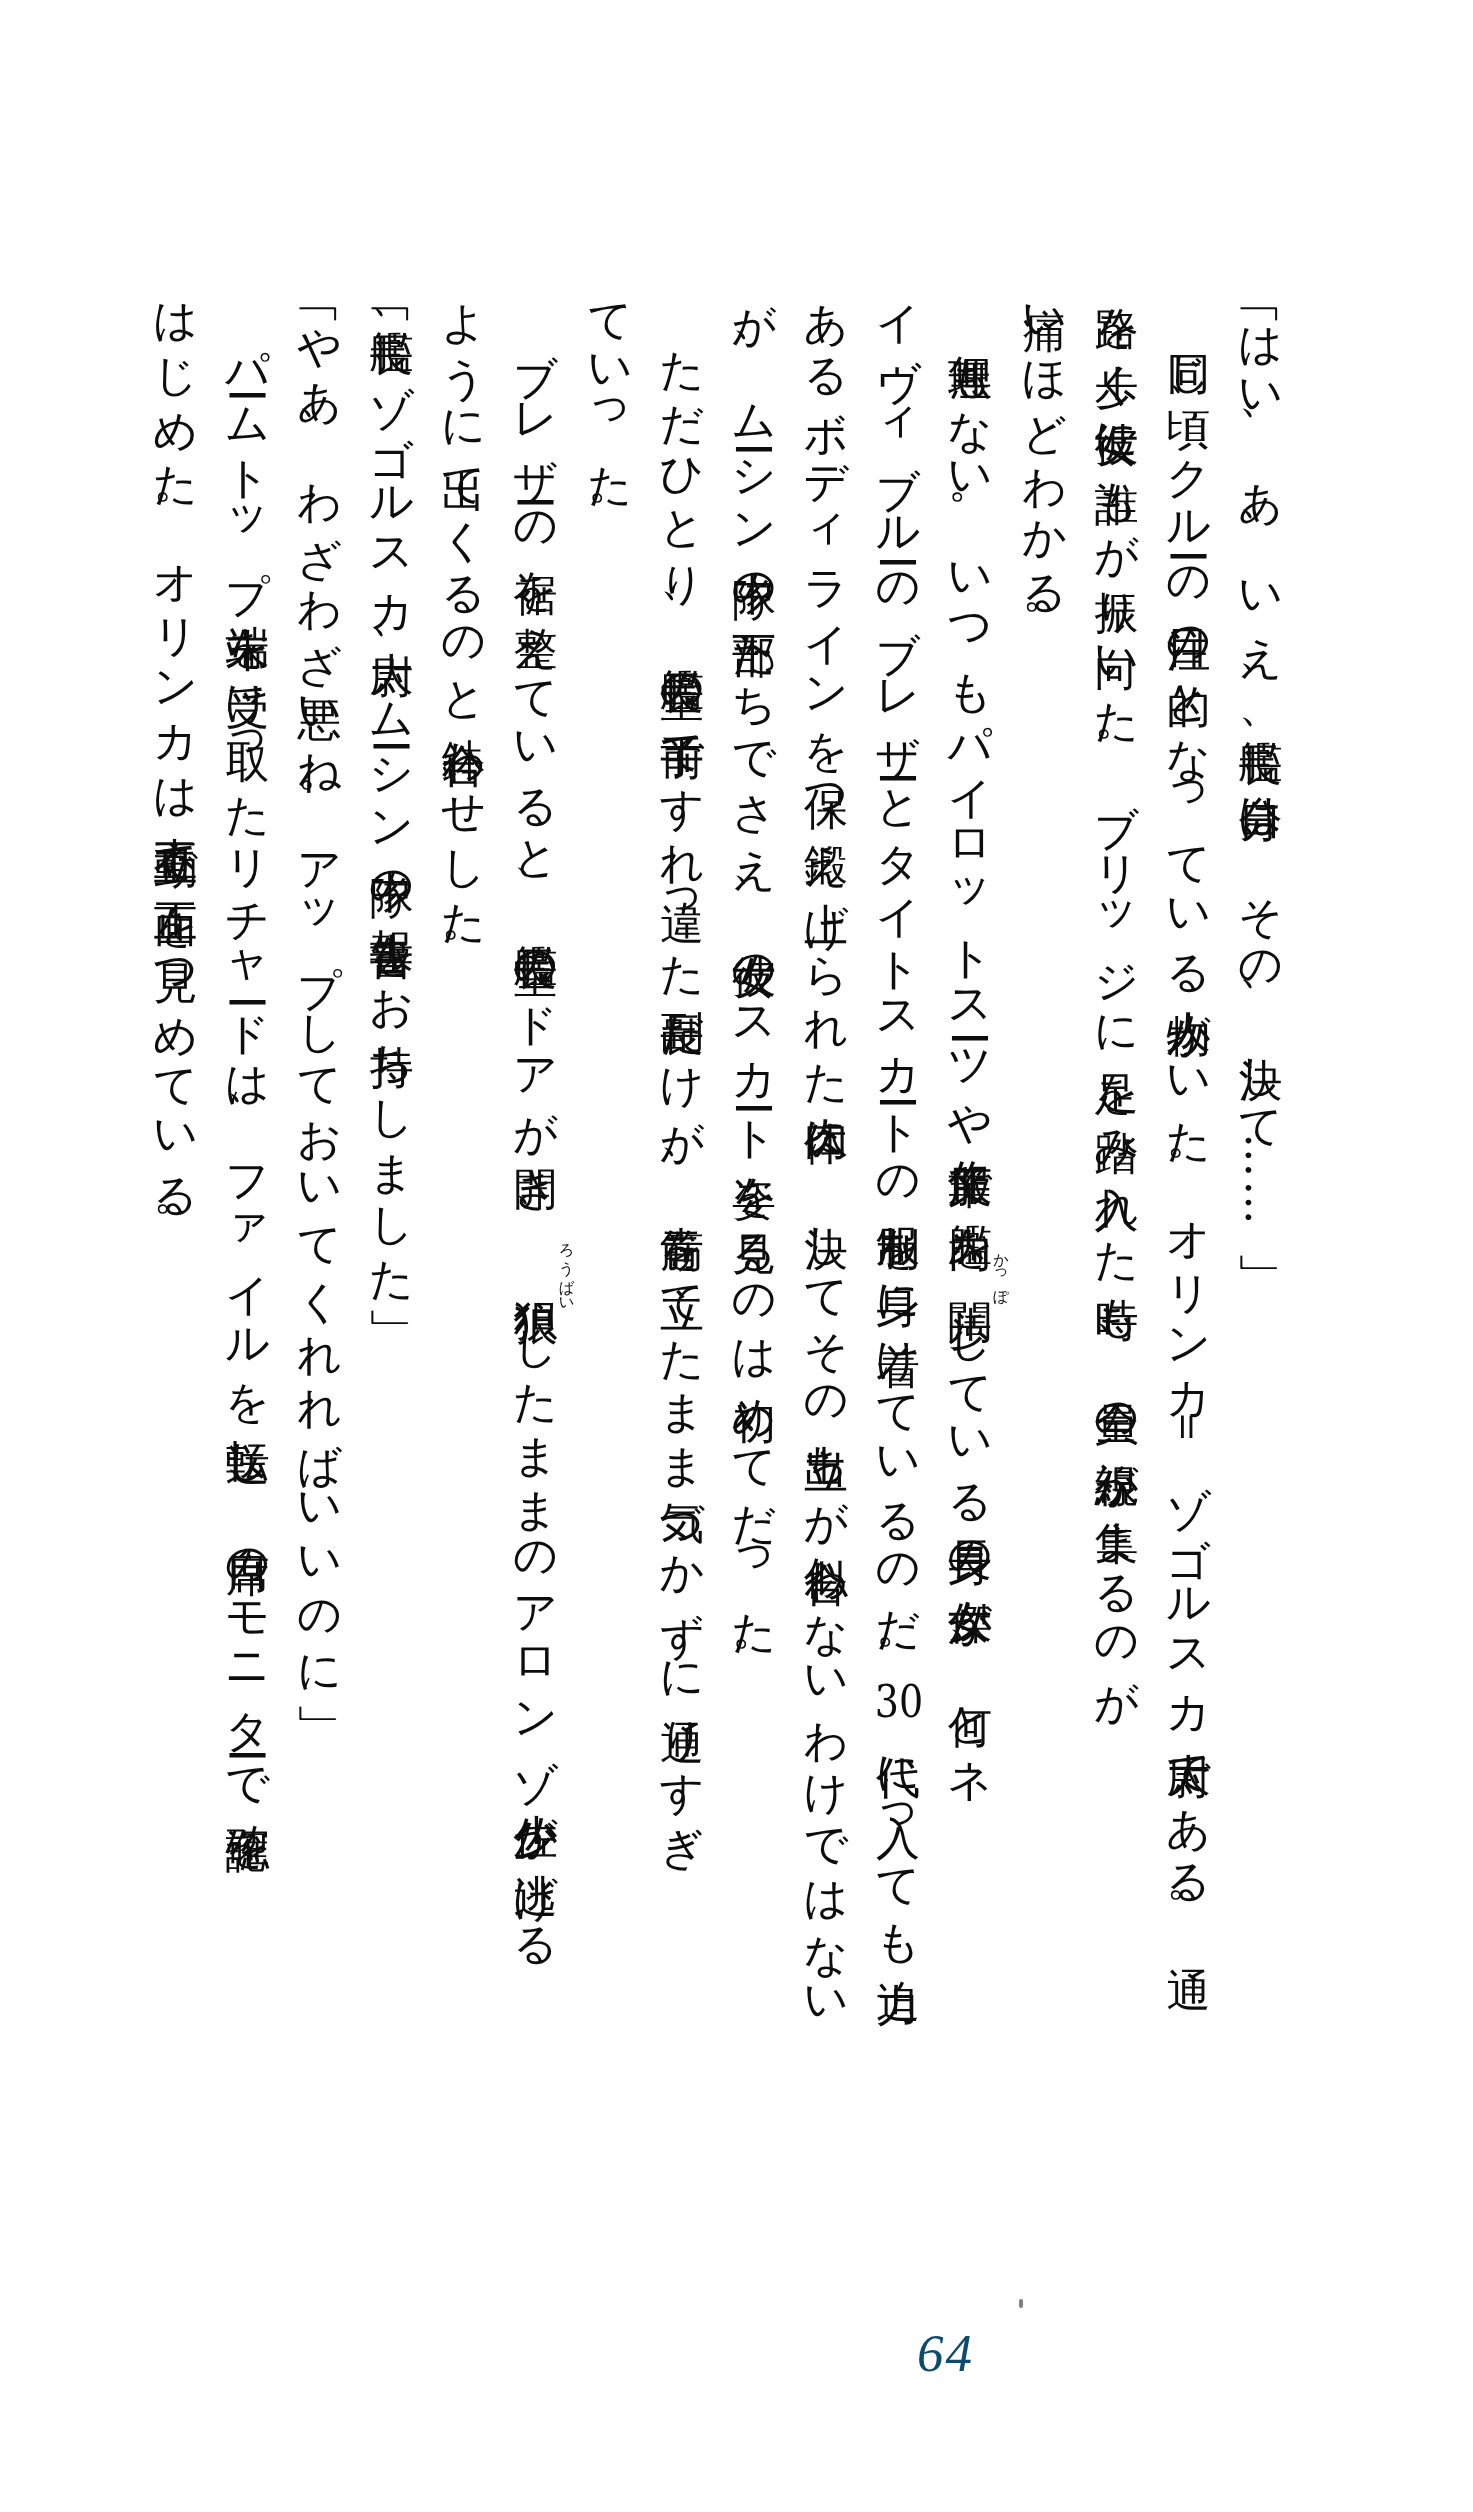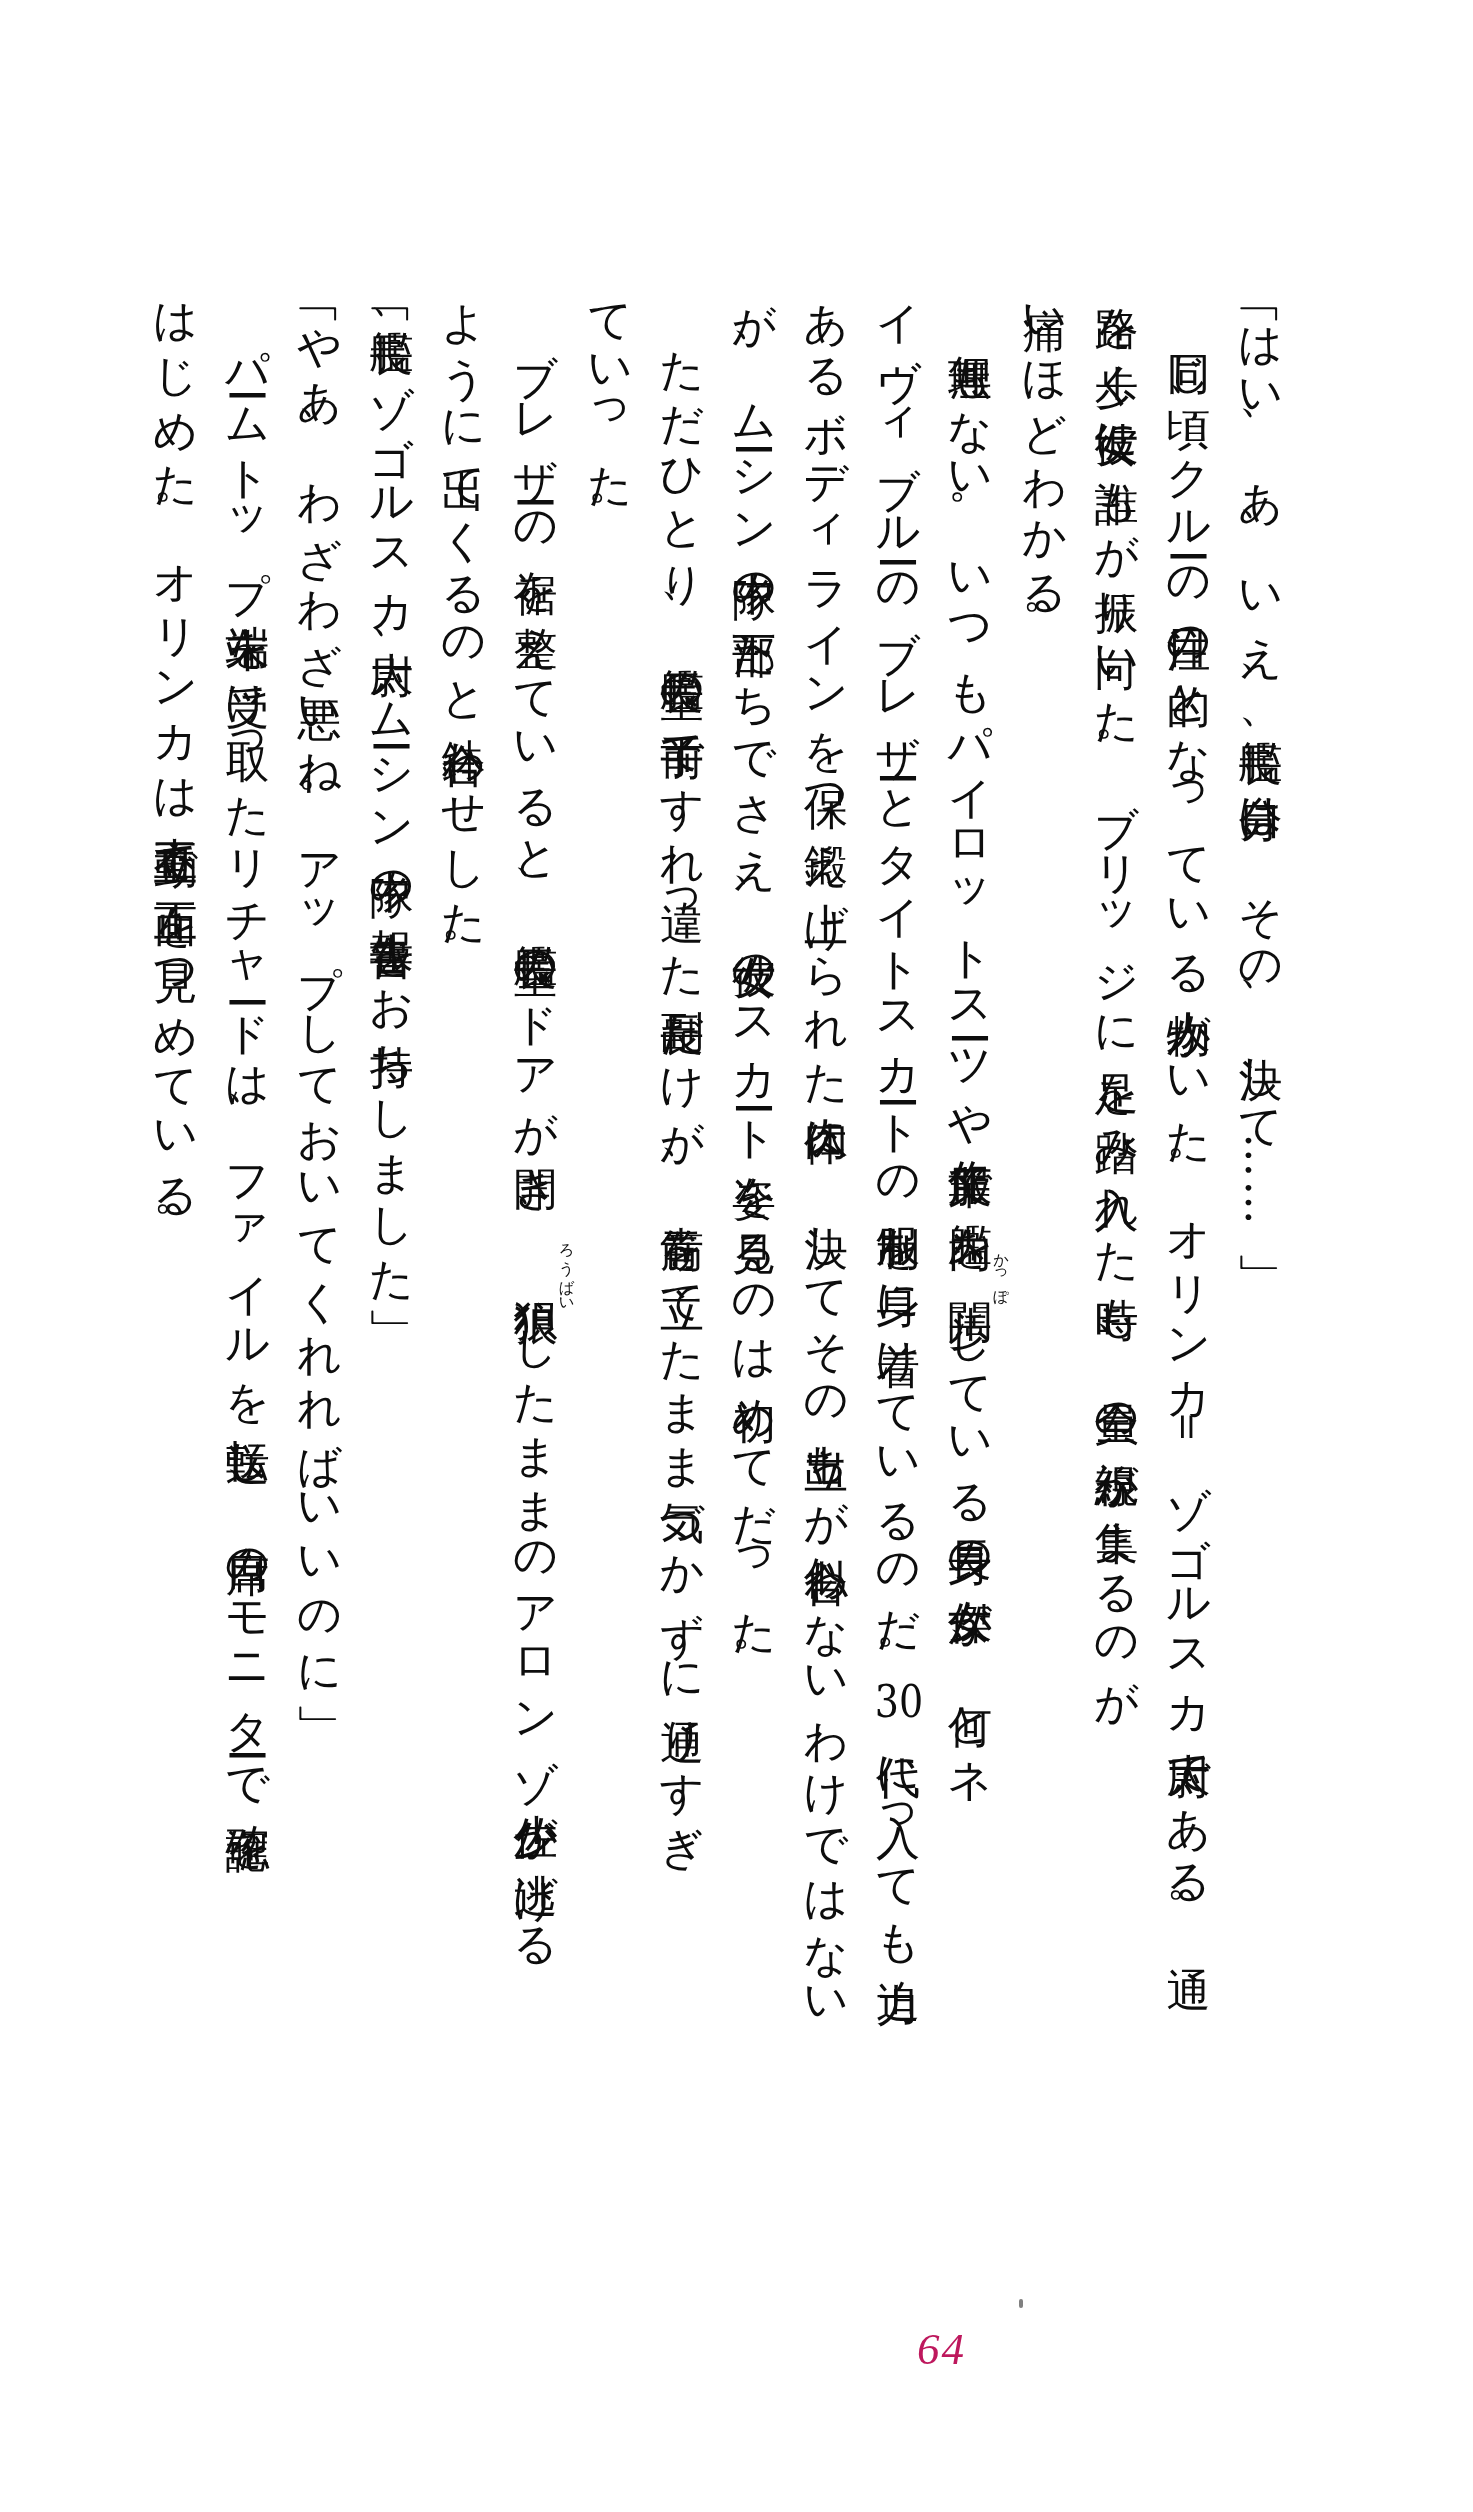--- a/index.html
+++ b/index.html
@@ -48,23 +48,23 @@
   .tcy {
     text-combine-upright: all;
     -webkit-text-combine: horizontal;
   }
   .page-number {
     position: absolute;
     left: 917px;
     top: 2323px;
     font-family: "Liberation Serif", "DejaVu Serif", serif;
     font-style: italic;
-    font-size: 45px;
+    font-size: 53px;
     letter-spacing: 1.9px;
-    color: #be185d;
+    color: #0c4a6e;
   }
   .scan-speck {
     position: absolute;
     left: 1019px;
     top: 2299px;
     width: 3.7px;
     height: 9.3px;
     background: #4a4a4a;
     border-radius: 1.9px;
     opacity: 0.7;

